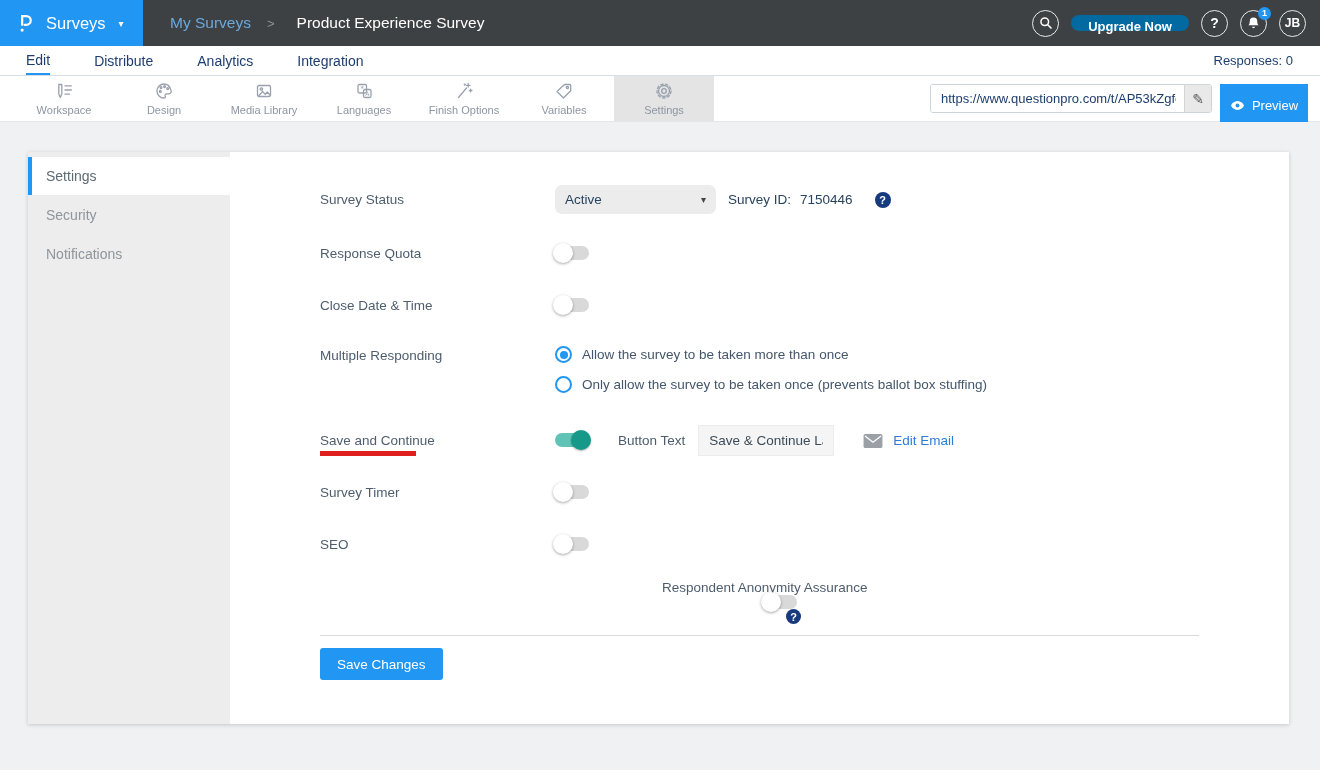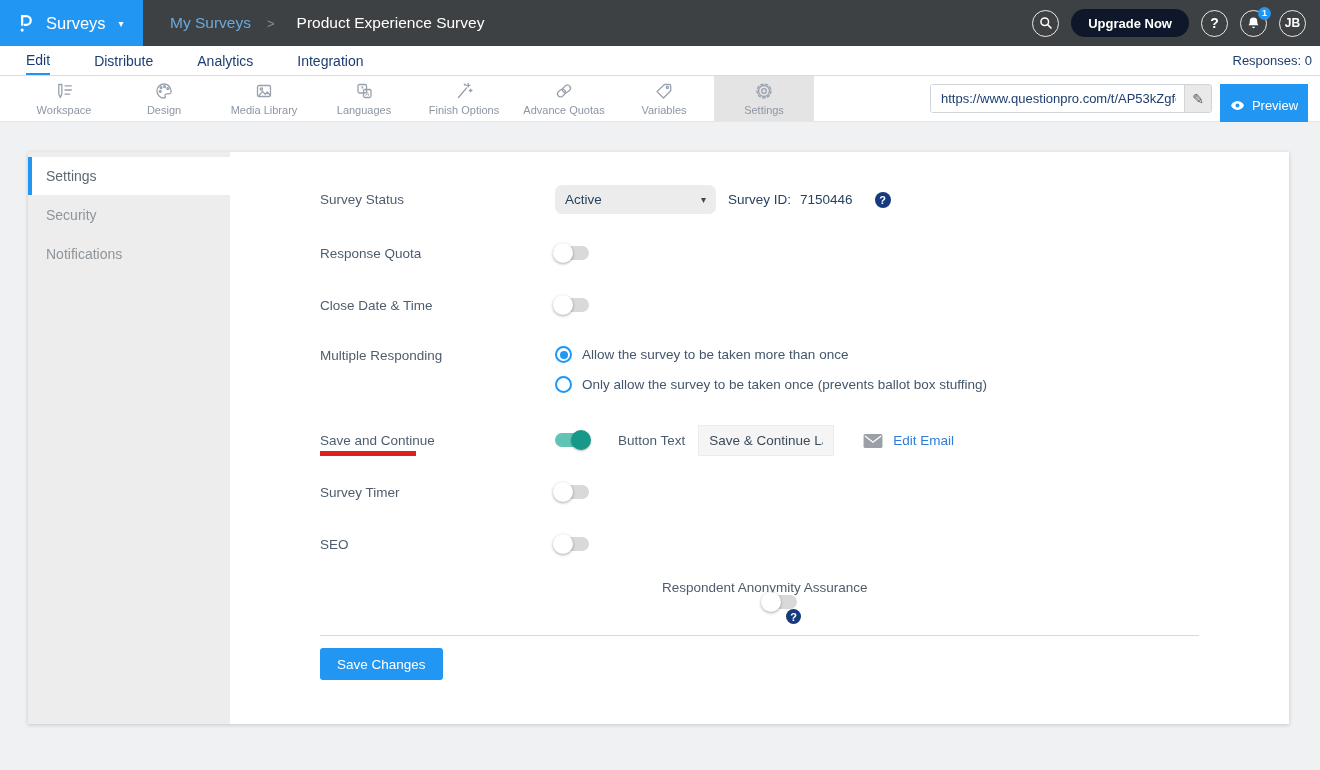--- a/index.html
+++ b/index.html
@@ -10,28 +10,28 @@
   .logo-area { width:143px; background:#2196f3; display:flex; align-items:center; padding-left:16px; gap:9px; cursor:pointer; }
   .logo-area .prod { color:#fff; font-size:16.5px; }
   .logo-area .caret { color:#fff; font-size:10px; margin-left:4px; }
   .breadcrumb { display:flex; align-items:center; margin-left:27px; gap:16px; }
   .bc-parent { color:#6aa9de; font-size:15.5px; cursor:pointer; }
   .bc-sep { color:#8d9196; font-size:13px; }
   .bc-title { color:#ffffff; font-size:15.5px; margin-left:6px; }
   .header-right { margin-left:auto; display:flex; align-items:center; gap:12px; padding-right:14px; }
   .circle-btn { width:27px; height:27px; border:1.5px solid rgba(255,255,255,.88); border-radius:50%; display:flex; align-items:center; justify-content:center; position:relative; color:#fff; font-size:14px; font-weight:bold; cursor:pointer; flex:none; }
   .badge { position:absolute; top:-4px; right:-5px; min-width:13px; height:13px; background:#2196f3; border-radius:50%; color:#fff; font-size:9px; font-weight:bold; display:flex; align-items:center; justify-content:center; }
-  .upgrade-btn { height:28px; background:#0f172a; border:none; border-radius:14px; padding:4px 17px; color:#fff; font-size:13px; font-weight:bold; font-family:inherit; cursor:pointer; }
+  .upgrade-btn { height:16px; background:#0369a1; border:none; border-radius:14px; padding:4px 17px; color:#fff; font-size:13px; font-weight:bold; font-family:inherit; cursor:pointer; }
   .avatar { font-size:12px; }
 
   
   .tabbar { display:flex; height:30px; background:#fff; border-bottom:1px solid #d8dde2; align-items:stretch; padding-left:26px; gap:44px; }
   .tab { display:flex; align-items:center; font-size:14px; color:#1d3e6e; cursor:pointer; }
   .tab.active { border-bottom:2px solid #2196f3; }
-  .responses { margin-left:auto; display:flex; align-items:center; padding-right:8px; font-size:13px; color:#1d3e6e; }
+  .responses { margin-left:auto; display:flex; align-items:center; padding-right:27px; font-size:13px; color:#1d3e6e; }
 
   
   .toolbar { position:relative; display:flex; height:46px; background:#fff; border-bottom:1px solid #e4e7ea; padding-left:14px; }
   .tool-item { width:100px; display:flex; flex-direction:column; align-items:center; justify-content:center; gap:3px; cursor:pointer; }
   .tool-item.active { background:#e4e4e4; }
   .tool-item .tlabel { font-size:11px; color:#8d96a3; }
   .tool-icon { width:20px; height:20px; display:block; }
   .tool-icon * { stroke:#98a1ad; fill:none; stroke-width:1.3; stroke-linecap:round; stroke-linejoin:round; }
   .tool-icon text { stroke:none; fill:#98a1ad; }
   .url-wrap { position:absolute; right:108px; top:8px; width:282px; height:29px; border:1px solid #cfd4d9; border-radius:3px; background:#fff; display:flex; overflow:hidden; }
@@ -181,29 +181,20 @@
   <div class="tool-item">
     <svg class="tool-icon" viewBox="0 0 20 20">
       <path d="M4.5 16.5 L12.5 7"></path>
       <path d="M14.2 2.5 v3.6 M12.4 4.3 h3.6"></path>
       <path d="M16.6 8.2 v2.6 M15.3 9.5 h2.6"></path>
       <circle cx="10.8" cy="3.6" r=".5"></circle>
     </svg>
     <span class="tlabel">Finish Options</span>
   </div>
 
-  <div class="tool-item">
-    <svg class="tool-icon" viewBox="0 0 20 20">
-      <g transform="rotate(-40 10 10)">
-        <rect x="2.5" y="7" width="8.5" height="6" rx="3"></rect>
-        <rect x="9" y="7" width="8.5" height="6" rx="3"></rect>
-      </g>
-    </svg>
-    <span class="tlabel">Advance Quotas</span>
-  </div>
 
   <div class="tool-item">
     <svg class="tool-icon" viewBox="0 0 20 20">
       <path d="M10.5 3.5 h5 a1.2 1.2 0 0 1 1.2 1.2 v5 L9.5 17 3 10.5 z"></path>
       <circle cx="13.4" cy="6.6" r="1.1"></circle>
     </svg>
     <span class="tlabel">Variables</span>
   </div>
 
   <div class="tool-item active">

